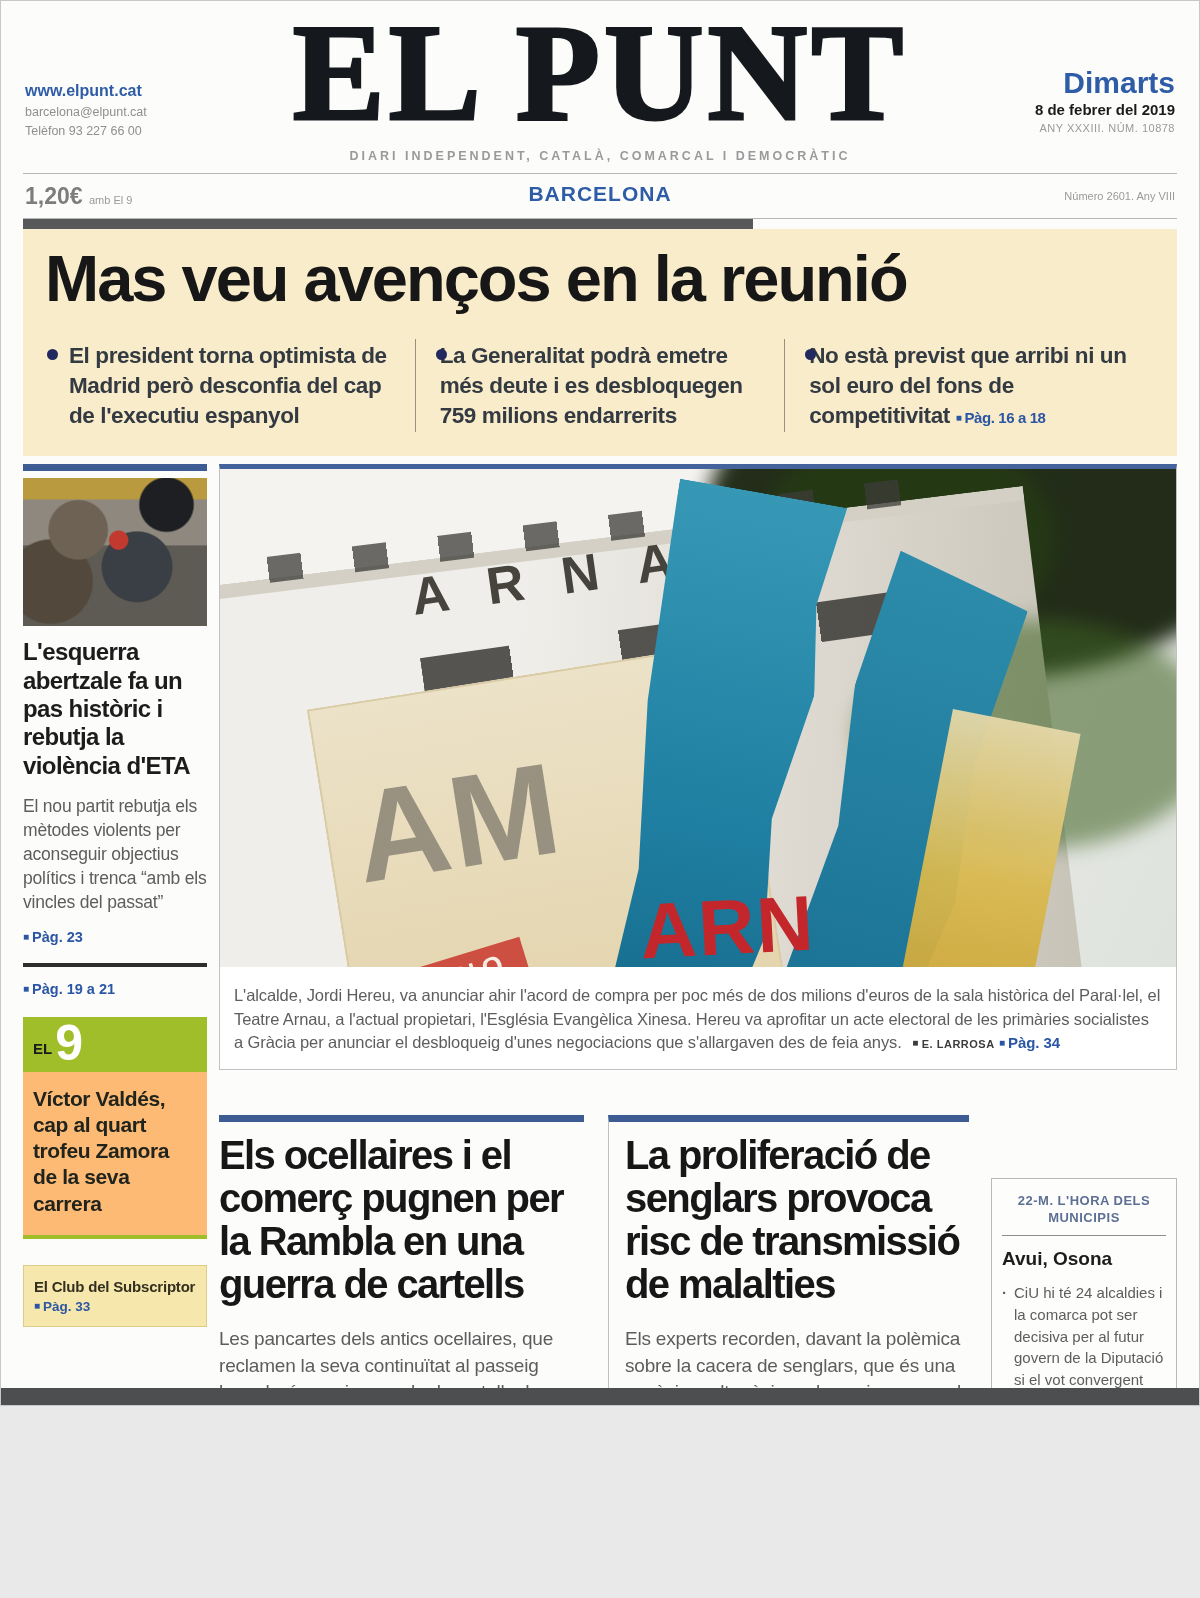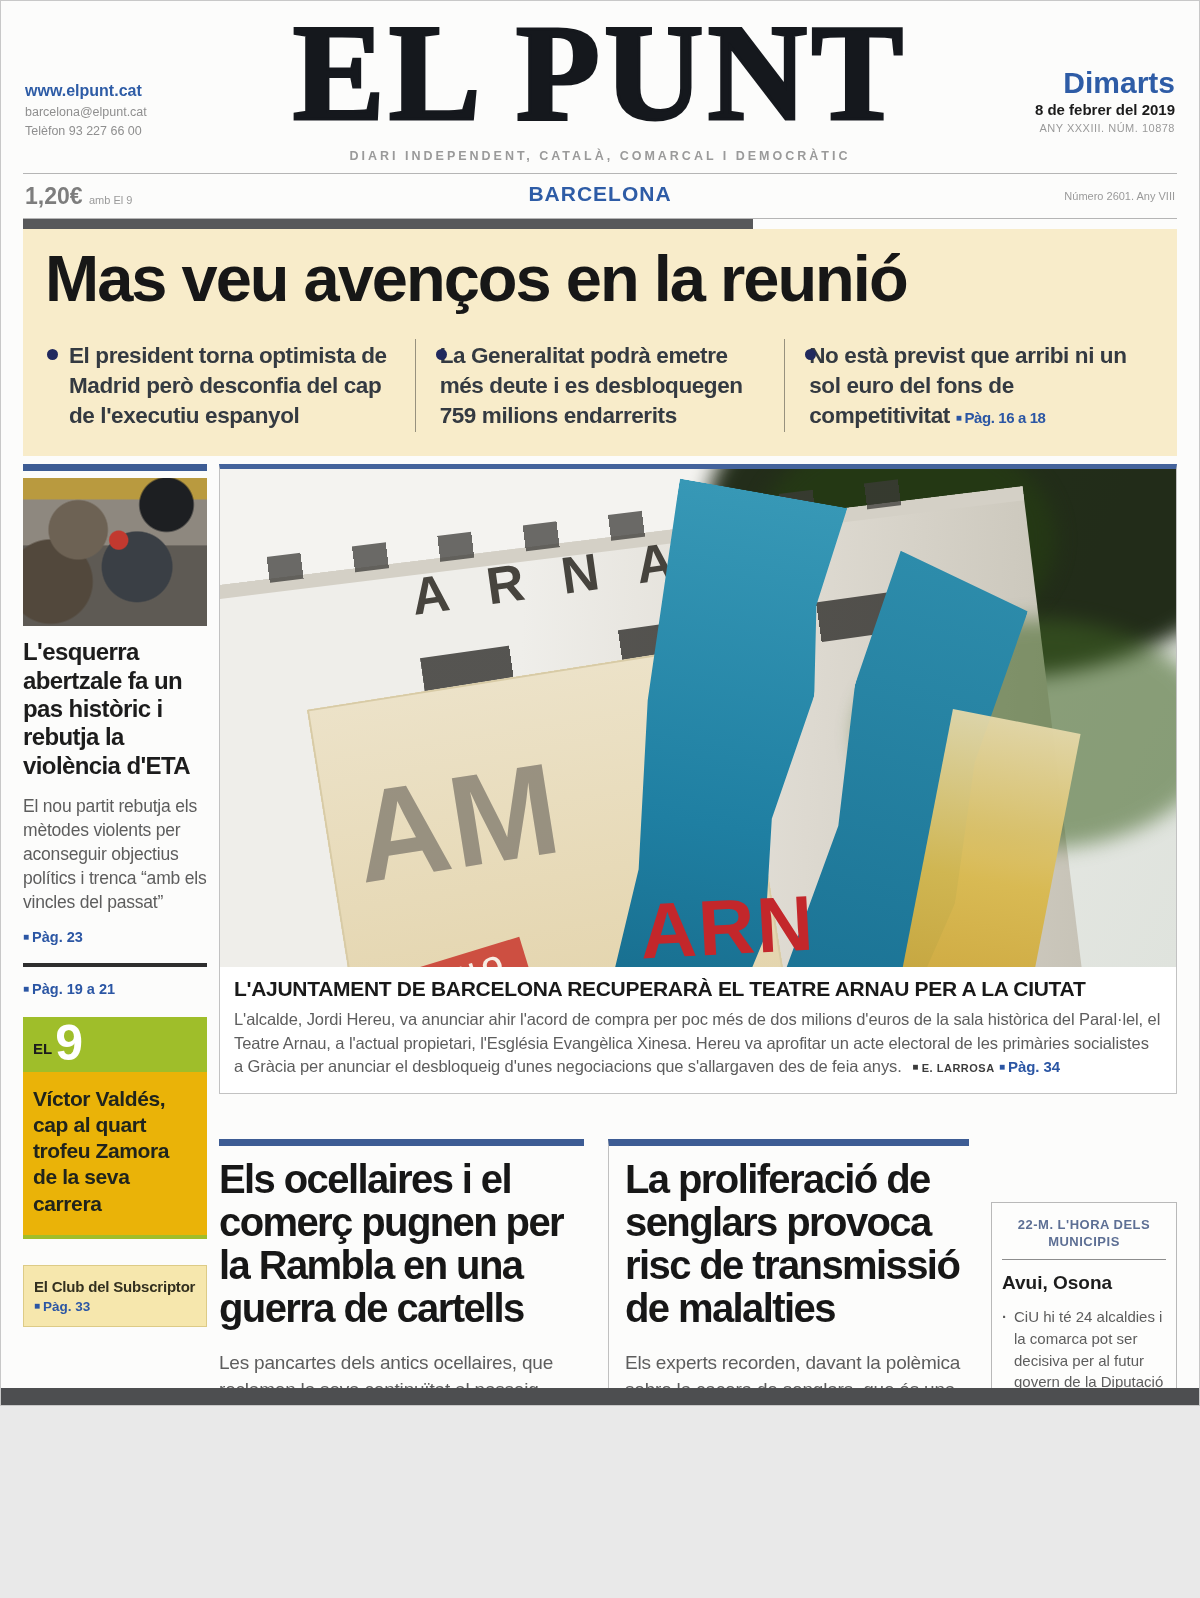--- a/index.html
+++ b/index.html
@@ -72,21 +72,21 @@
     line-height:1.18; margin-top:12px;
   }
   .aside-body { font-size:17.5px; color:#5d5d5d; line-height:1.38; margin-top:14px; letter-spacing:-0.2px; }
   .aside-pg { margin-top:14px; font-size:14.5px; }
   .aside-div { border-top:4px solid #2e2e2e; margin:18px 0 4px; }
 
   .el9 { margin-top:20px; }
   .el9-head { background:#9fbe2a; padding:4px 10px 6px; display:flex; align-items:flex-end; gap:3px; }
   .el9-el { font-size:15px; font-weight:bold; color:#1c1c1c; padding-bottom:9px; }
   .el9-9 { font-size:50px; font-weight:bold; color:#ffffff; line-height:0.9; }
-  .el9-body { background:#eab308; border-bottom:4px solid #9fbe2a; padding:14px 10px 18px; }
+  .el9-body { background:#fdba74; border-bottom:4px solid #9fbe2a; padding:14px 10px 18px; }
   .el9-h { font-size:21px; font-weight:bold; color:#20241c; letter-spacing:-0.4px; line-height:1.25; }
 
   .club { margin-top:26px; background:#f6e7ad; border:1px solid #ddcb86; padding:12px 10px; }
   .club-t { font-size:15px; font-weight:bold; color:#33301f; letter-spacing:-0.2px; }
   .club-pg { font-size:13.5px; margin-top:4px; }
 
   .main-col { flex:1; min-width:0; }
   figure.photo-box { border:1px solid #c2c2c2; border-top:5px solid #44639c; background:#fff; }
   .photo { position:relative; height:498px; overflow:hidden; background:linear-gradient(115deg,#f4f3f0 0 45%, #e9eae6 60%, #dfe3dd); }
   .foliage1,.foliage2,.foliage3 { position:absolute; border-radius:50%; filter:blur(10px); }
@@ -248,21 +248,20 @@
           <div class="poster-big">
             <span class="poster-am">AM</span>
           </div>
           <div class="banner-blue1"></div>
           <div class="banner-blue2"></div>
           <div class="poster-yellow"></div>
           <div class="poster-llano">LLANO</div>
           <div class="poster-arn">ARN</div>
         </div>
         <figcaption>
-          <div class="cap-title">L'AJUNTAMENT DE BARCELONA RECUPERARÀ EL TEATRE ARNAU PER A LA CIUTAT</div>
           <p class="cap-body">
             <span>L'alcalde, Jordi Hereu, va anunciar ahir l'acord de compra per poc més de dos milions d'euros de la sala històrica del Paral·lel, el Teatre Arnau, a l'actual propietari, l'Església Evangèlica Xinesa. Hereu va aprofitar un acte electoral de les primàries socialistes a Gràcia per anunciar el desbloqueig d'unes negociacions que s'allargaven des de feia anys.</span>
             <span class="cap-credit"><span class="marker">■</span><span>E. LARROSA</span></span>
             <span class="pageref pg-sm"><span class="marker">■</span><span>Pàg. 34</span></span>
           </p>
         </figcaption>
       </figure>
 
       <div class="bottom-row">
         <article class="bcol bcol1">

